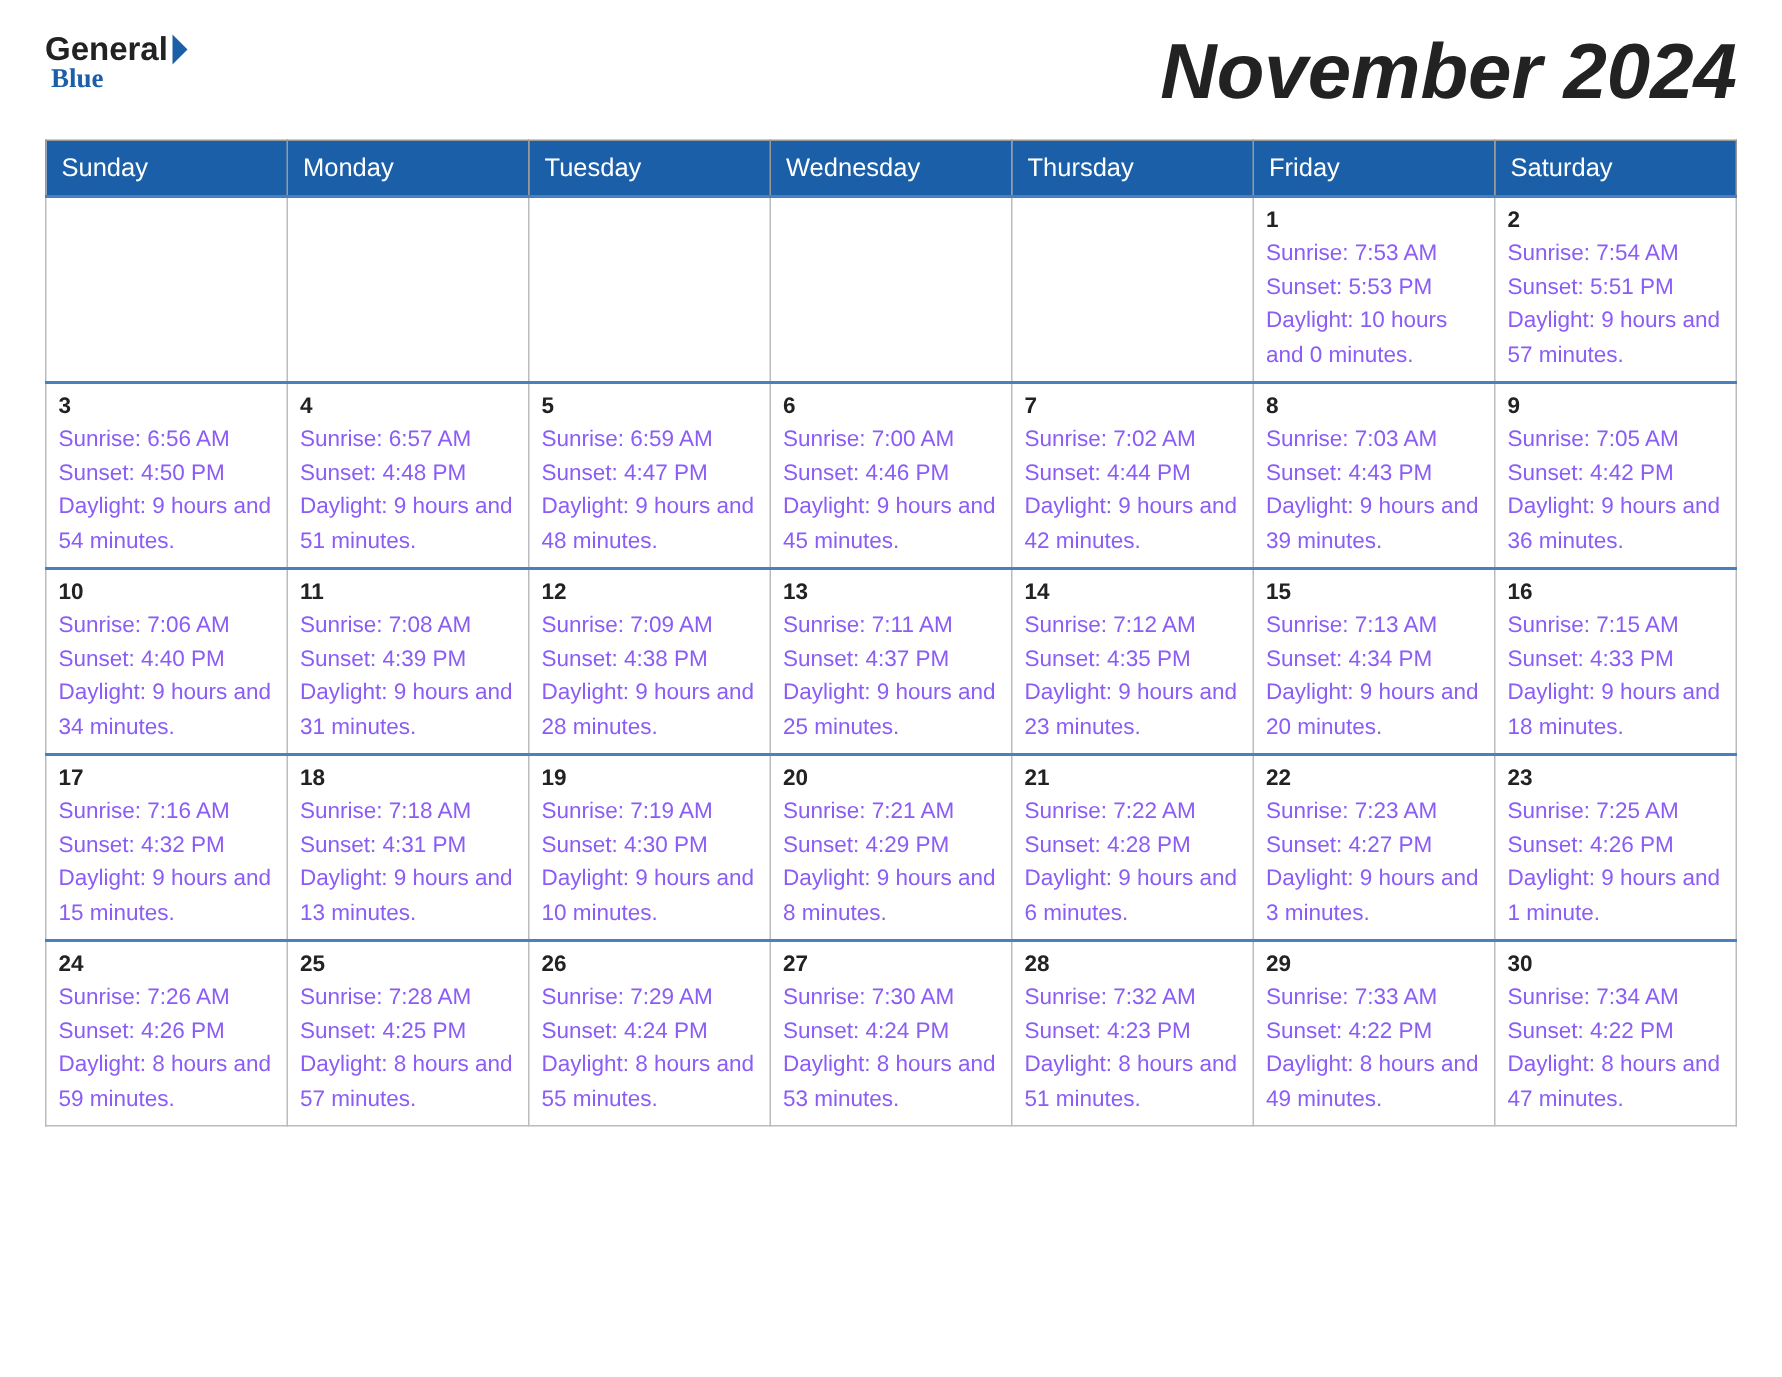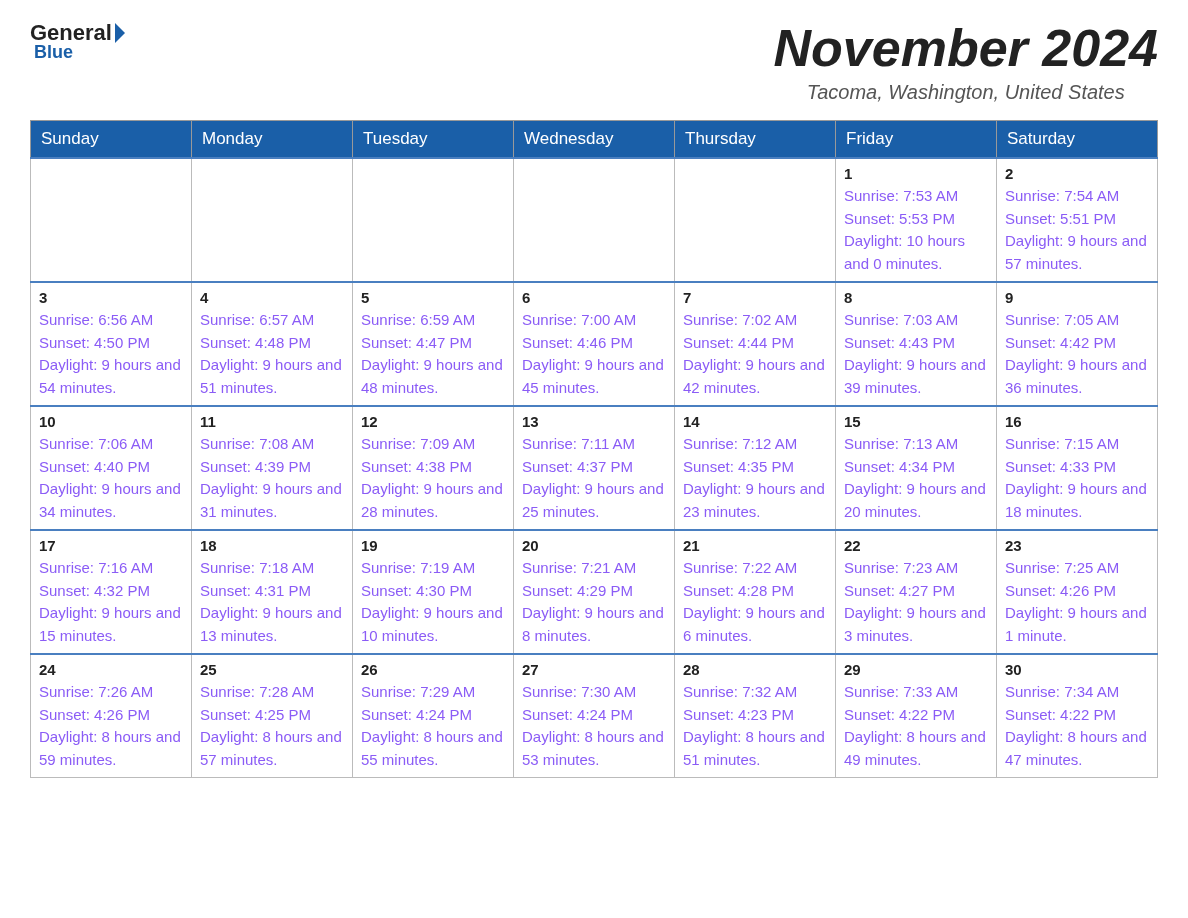--- a/index.html
+++ b/index.html
@@ -38,20 +38,21 @@
       border-bottom: 10px solid transparent;
       display: inline-block;
       margin-left: 3px;
     }
     .logo-sub {
       color: #1a5fa8;
       font-size: 18px;
       font-weight: bold;
       margin-top: -4px;
       margin-left: 4px;
+      font-family: Liberation Serif, serif;
     }
     .title-block {
       text-align: center;
       font-style: italic;
     }
     .main-title {
       font-size: 52px;
       font-weight: bold;
       color: #222;
       line-height: 1.1;
@@ -112,21 +113,20 @@
 <div class="header">
   <div class="logo">
     <div class="logo-text">
       <span>General</span>
       <span class="logo-arrow"></span>
     </div>
     <div class="logo-sub">Blue</div>
   </div>
   <div class="title-block">
     <div class="main-title">November 2024</div>
-    <div class="subtitle">Tacoma, Washington, United States</div>
   </div>
 </div>
 
 <table class="calendar">
   <thead>
     <tr>
     <th>Sunday</th>
         <th>Monday</th>
         <th>Tuesday</th>
         <th>Wednesday</th>

